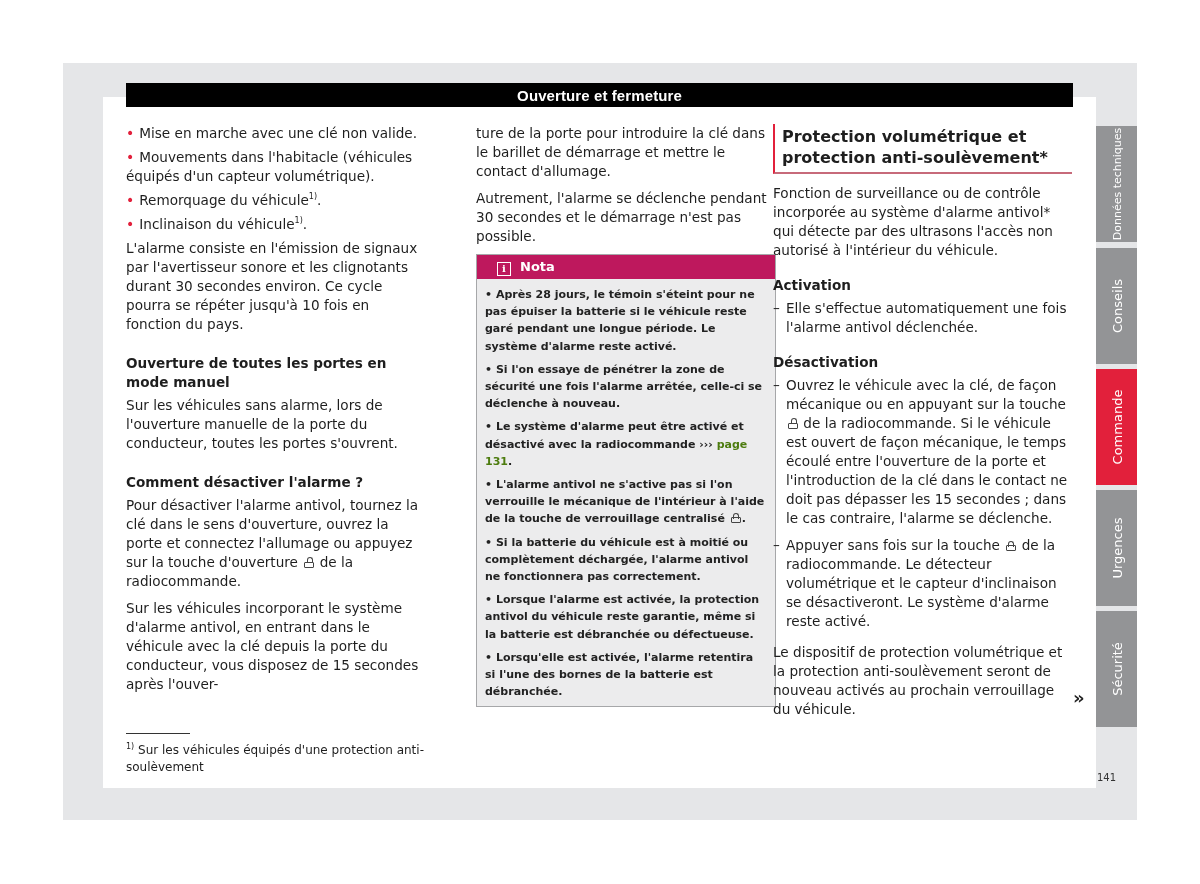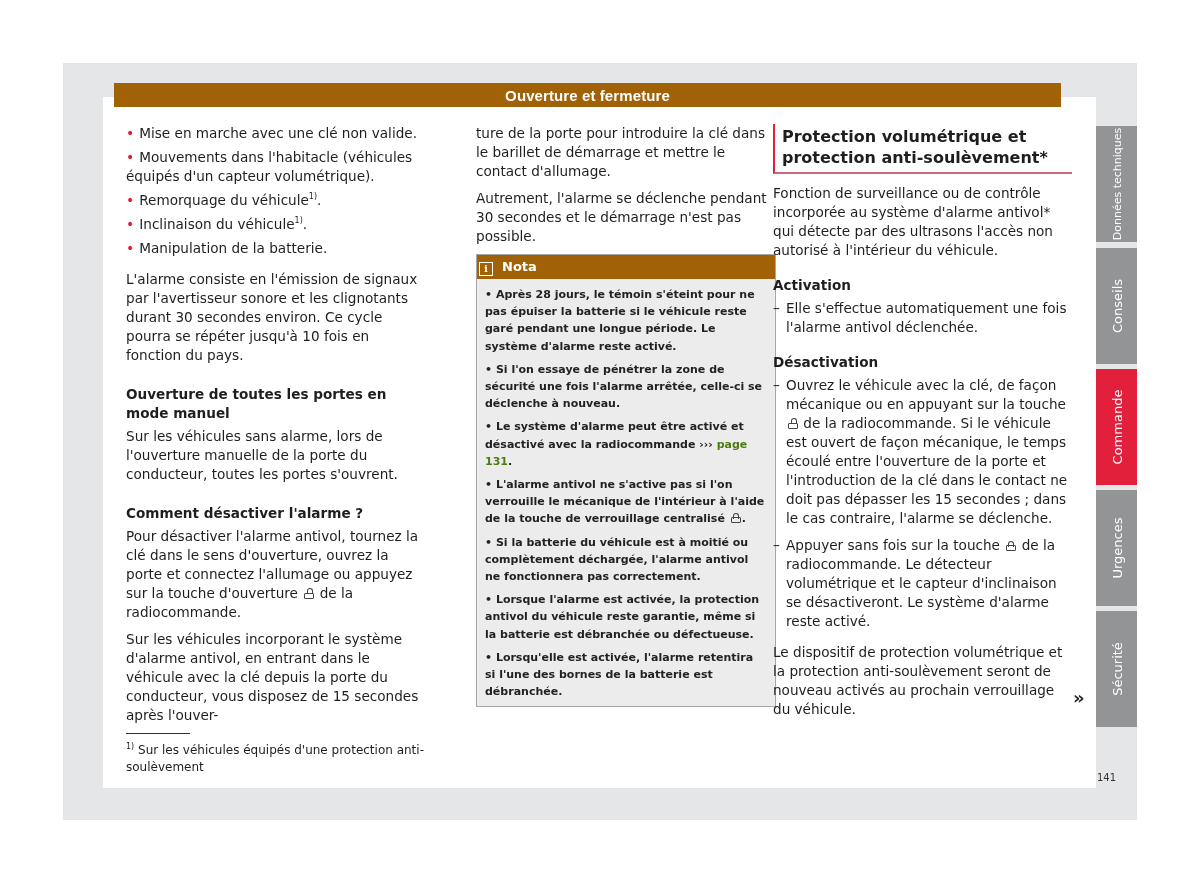--- a/index.html
+++ b/index.html
@@ -1,37 +1,37 @@
 <!DOCTYPE html>
 <html><head>
 <meta charset="utf-8">
 <style>
   html, body { margin: 0; padding: 0; background: #ffffff; }
   body { width: 1200px; height: 884px; position: relative; overflow: hidden;
          font-family: "DejaVu Sans", "Liberation Sans", sans-serif; color: #1e1e1e; }
   .frame { position: absolute; left: 63px; top: 63px; width: 1074px; height: 757px; background: #e5e6e8; }
   .page { position: absolute; left: 103px; top: 97px; width: 993px; height: 691px; background: #ffffff; }
-  .header-bar { position: absolute; left: 114px; top: 83px; width: 947px; height: 24px; background: #a16207;
+  .header-bar { position: absolute; left: 126px; top: 83px; width: 947px; height: 24px; background: #000000;
                 color: #ffffff; font-weight: bold; font-size: 15px; text-align: center; line-height: 25px;
                 font-family: "Liberation Sans", sans-serif; letter-spacing: 0.1px; }
   .col { position: absolute; top: 124px; font-size: 13.6px; line-height: 19px; }
   .col1 { left: 126px; width: 300px; }
   .col2 { left: 476px; width: 300px; }
   .col3 { left: 773px; width: 300px; }
   p { margin: 0 0 8px 0; }
   .bullet { margin: 0 0 5px 0; }
   .bullet .dot { color: #e2203b; font-size: 14px; margin-right: 5px; }
   sup { font-size: 8px; line-height: 0; vertical-align: super; }
   h4 { margin: 14px 0 4px 0; font-size: 13.6px; font-weight: bold; line-height: 19px; }
   .lock-icon { display: inline-block; width: 9px; height: 10px; position: relative; margin: 0 2px; vertical-align: -1px; }
   .lock-icon .body { position: absolute; left: 0; bottom: 0; width: 8px; height: 6px; border: 1px solid #444; border-radius: 1px; box-sizing: border-box; width: 10px; }
   .lock-icon .shackle { position: absolute; left: 2px; top: 0; width: 6px; height: 6px; border: 1px solid #444; border-bottom: none; border-radius: 3px 3px 0 0; box-sizing: border-box; }
   .lock-icon.open .shackle { left: 3px; top: -1px; }
   .nota-box { margin-top: 8px; border: 1px solid #a6a7a9; background: #ececed; width: 300px; box-sizing: border-box; }
-  .nota-head { background: #a16207; color: #ffffff; font-weight: bold; height: 24px; line-height: 24px; font-size: 13px; padding-left: 2px; }
+  .nota-head { background: #be185d; color: #ffffff; font-weight: bold; height: 24px; line-height: 24px; font-size: 13px; padding-left: 20px; }
   .nota-head .info-icon { display: inline-block; width: 12px; height: 12px; border: 1px solid #fff; line-height: 11px; text-align: center;
                           font-size: 10px; margin-right: 9px; vertical-align: -1px; font-family: "DejaVu Serif", serif; }
   .nota-body { padding: 7px 8px 6px 8px; font-weight: bold; font-size: 11px; line-height: 17.2px; color: #222; }
   .nota-body .nota-item { margin-bottom: 6px; }
   .nota-body .nota-item:last-child { margin-bottom: 0; }
   .link { color: #4d7c0f; }
   .section-title { border-left: 2px solid #e2203b; border-bottom: 2px solid #c76a7a; padding: 2px 0 4px 7px; margin: 0 0 10px 0;
                    font-size: 16px; font-weight: bold; line-height: 21px; width: 290px; }
   .dash-item { position: relative; padding-left: 13px; margin-bottom: 8px; }
   .dash-item .dash { position: absolute; left: 0; top: 0; }
@@ -51,21 +51,20 @@
 <div class="frame"></div>
 <div class="page"></div>
 
 <div class="header-bar">Ouverture et fermeture</div>
 
 <div class="col col1">
   <div class="bullet"><span class="dot">•</span><span>Mise en marche avec une clé non valide.</span></div>
   <div class="bullet"><span class="dot">•</span><span>Mouvements dans l'habitacle (véhicules équipés d'un capteur volumétrique).</span></div>
   <div class="bullet"><span class="dot">•</span><span>Remorquage du véhicule</span><sup>1)</sup>.</div>
   <div class="bullet"><span class="dot">•</span><span>Inclinaison du véhicule</span><sup>1)</sup>.</div>
-  <div class="bullet" style="margin-bottom:12px"><span class="dot">•</span><span>Manipulation de la batterie.</span></div>
   <p>L'alarme consiste en l'émission de signaux par l'avertisseur sonore et les clignotants durant 30 secondes environ. Ce cycle pourra se répéter jusqu'à 10 fois en fonction du pays.</p>
   <h4 style="margin-top:20px">Ouverture de toutes les portes en mode manuel</h4>
   <p>Sur les véhicules sans alarme, lors de l'ouverture manuelle de la porte du conducteur, toutes les portes s'ouvrent.</p>
   <h4 style="margin-top:20px">Comment désactiver l'alarme ?</h4>
   <p><span>Pour désactiver l'alarme antivol, tournez la clé dans le sens d'ouverture, ouvrez la porte et connectez l'allumage ou appuyez sur la touche d'ouverture</span> <span class="lock-icon open"><span class="shackle"></span><span class="body"></span></span> <span>de la radiocommande.</span></p>
   <p>Sur les véhicules incorporant le système d'alarme antivol, en entrant dans le véhicule avec la clé depuis la porte du conducteur, vous disposez de 15 secondes après l'ouver-</p>
 </div>
 
 <div class="col col2">
   <p>ture de la porte pour introduire la clé dans le barillet de démarrage et mettre le contact d'allumage.</p>

